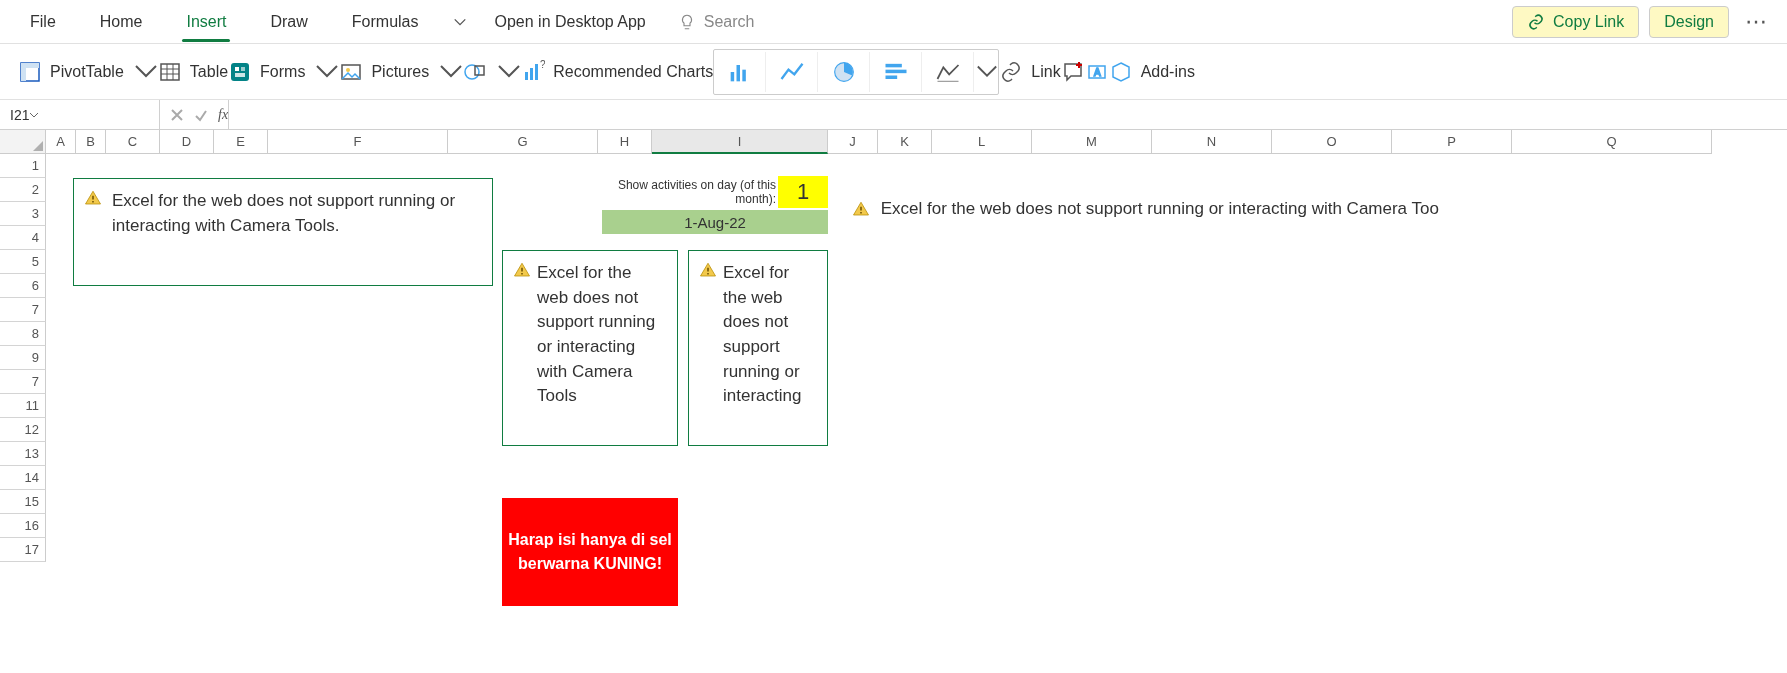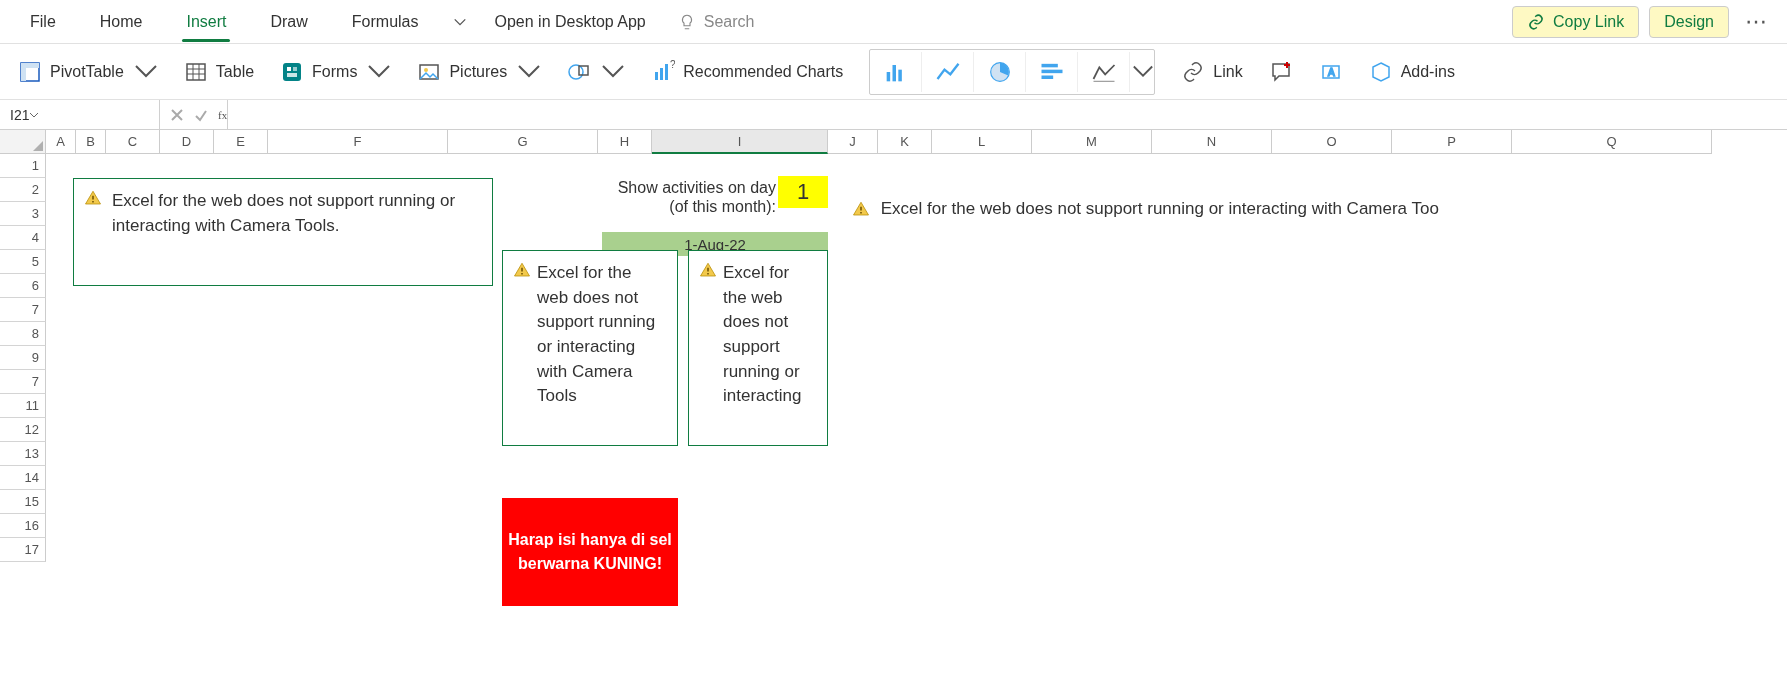--- a/index.html
+++ b/index.html
@@ -34,21 +34,21 @@
     font-size:16px; display:flex; align-items:center; gap:8px; cursor:pointer;
     color:#107c41; background:#fef9c3;
   }
   .btn.close { color:#107c41; }
   .link-icon { width:18px; height:18px; fill:none; stroke:#107c41; stroke-width:2; }
   .more { font-size:22px; color:#555; padding:0 6px; cursor:pointer; }
 
   
   .ribbon {
     display:flex; align-items:center; height:56px; padding:0 18px 0 18px;
-    border-bottom:1px solid #e1e1e1; gap:26px;
+    border-bottom:1px solid #e1e1e1; 
   }
   .tool { display:flex; align-items:center; gap:8px; color:#333; font-size:16px; cursor:pointer; }
   .tool svg { width:24px; height:24px; }
   .drop { width:12px; height:12px; fill:#555; margin-left:2px; }
   .chart-gallery {
     display:flex; align-items:center; border:1px solid #ccc; border-radius:2px;
     padding:2px 0; gap:0;
   }
   .chart-gallery .ci {
     width:52px; height:40px; display:flex; align-items:center; justify-content:center;
@@ -60,21 +60,21 @@
   
   .fbar { display:flex; align-items:center; height:30px; border-bottom:1px solid #d0d0d0; }
   .namebox {
     width:160px; height:100%; border-right:1px solid #d0d0d0;
     display:flex; align-items:center; justify-content:flex-start;
     padding:0 6px 0 10px; font-size:14px;
   }
   .namebox .dd { width:10px; height:10px; fill:#666; }
   .f-btns { display:flex; align-items:center; gap:10px; padding:0 10px; color:#aaa; }
   .f-btns svg { width:14px; height:14px; stroke:#aaa; fill:none; stroke-width:2; }
-  .fx { font-family: "Times New Roman", serif; font-size:11px; color:#555; padding-right:0; border-right:1px solid #d0d0d0; height:100%; display:flex; align-items:center;}
+  .fx { font-style: italic; font-family: "Times New Roman", serif; font-size:14px; color:#555; padding-right:0; border-right:1px solid #d0d0d0; height:100%; display:flex; align-items:center;}
   .f-input { flex:1; height:100%; padding:0 8px; border:none; outline:none; }
 
   
   .grid-wrap { display:flex; height: calc(673px - 44px - 56px - 30px); }
   .corner { width:46px; height:24px; border-right:1px solid #ccc; border-bottom:1px solid #ccc; background:#f3f3f3; position:relative;}
   .corner::after{content:"";position:absolute;right:2px;bottom:2px;width:0;height:0;border-style:solid;border-width:0 0 10px 10px;border-color:transparent transparent #b0b0b0 transparent;}
   .col-headers { display:flex; height:24px; }
   .ch {
     border-right:1px solid #ccc; border-bottom:1px solid #ccc;
     display:flex; align-items:center; justify-content:center;
@@ -99,21 +99,21 @@
     position:absolute; left:10px; top:10px; width:18px; height:18px;
   }
   .cambox .warn-icon svg, .camflat .warn-icon svg { width:18px; height:18px; }
 
   .camflat { position:absolute; font-size:17px; }
   .camflat .warn-icon { position:static; display:inline-block; vertical-align:middle; margin-right:6px; }
   .camflat .txt { vertical-align:middle; }
 
   
   .label-right {
-    position:absolute; font-size:16px; text-align:right; line-height:1.2;
+    position:absolute; font-size:12px; text-align:right; line-height:1.2;
   }
   .yellow-cell {
     position:absolute; background:#ffff00; display:flex;
     align-items:center; justify-content:center; font-size:22px;
   }
   .green-cell {
     position:absolute; background:#a9d08e; display:flex;
     align-items:center; justify-content:center; font-size:15px;
   }
   .red-box {
@@ -352,21 +352,21 @@
               <rect x="11" y="9" width="2" height="5" fill="#6b4d00"></rect>
               <rect x="11" y="16" width="2" height="2" fill="#6b4d00"></rect>
             </svg></span>
         <span>Excel for the web does not support running or interacting with Camera Tools.</span>
       </div>
 
       <div class="label-right" style="left:555px; top:24px; width:175px;">Show activities on day (of this month):</div>
 
       <div class="yellow-cell" style="left:732px; top:22px; width:50px; height:32px;">1</div>
 
-      <div class="green-cell" style="left:556px; top:56px; width:226px; height:24px;margin-top:22px;">1-Aug-22</div>
+      <div class="green-cell" style="left:556px; top:56px; width:226px; height:24px;">1-Aug-22</div>
 
       <div class="cambox half" style="left:456px; top:96px; width:176px; height:196px; overflow:hidden;">
         <span class="warn-icon"><svg viewBox="0 0 24 24">
               <path d="M12 3 L22 20 H2 Z" fill="#f2c94c" stroke="#b58b00"></path>
               <rect x="11" y="9" width="2" height="5" fill="#6b4d00"></rect>
               <rect x="11" y="16" width="2" height="2" fill="#6b4d00"></rect>
             </svg></span>
         <span>Excel for the web does not support running or interacting with Camera Tools</span>
       </div>
       <div class="cambox half" style="left:642px; top:96px; width:140px; height:196px; overflow:hidden;">

